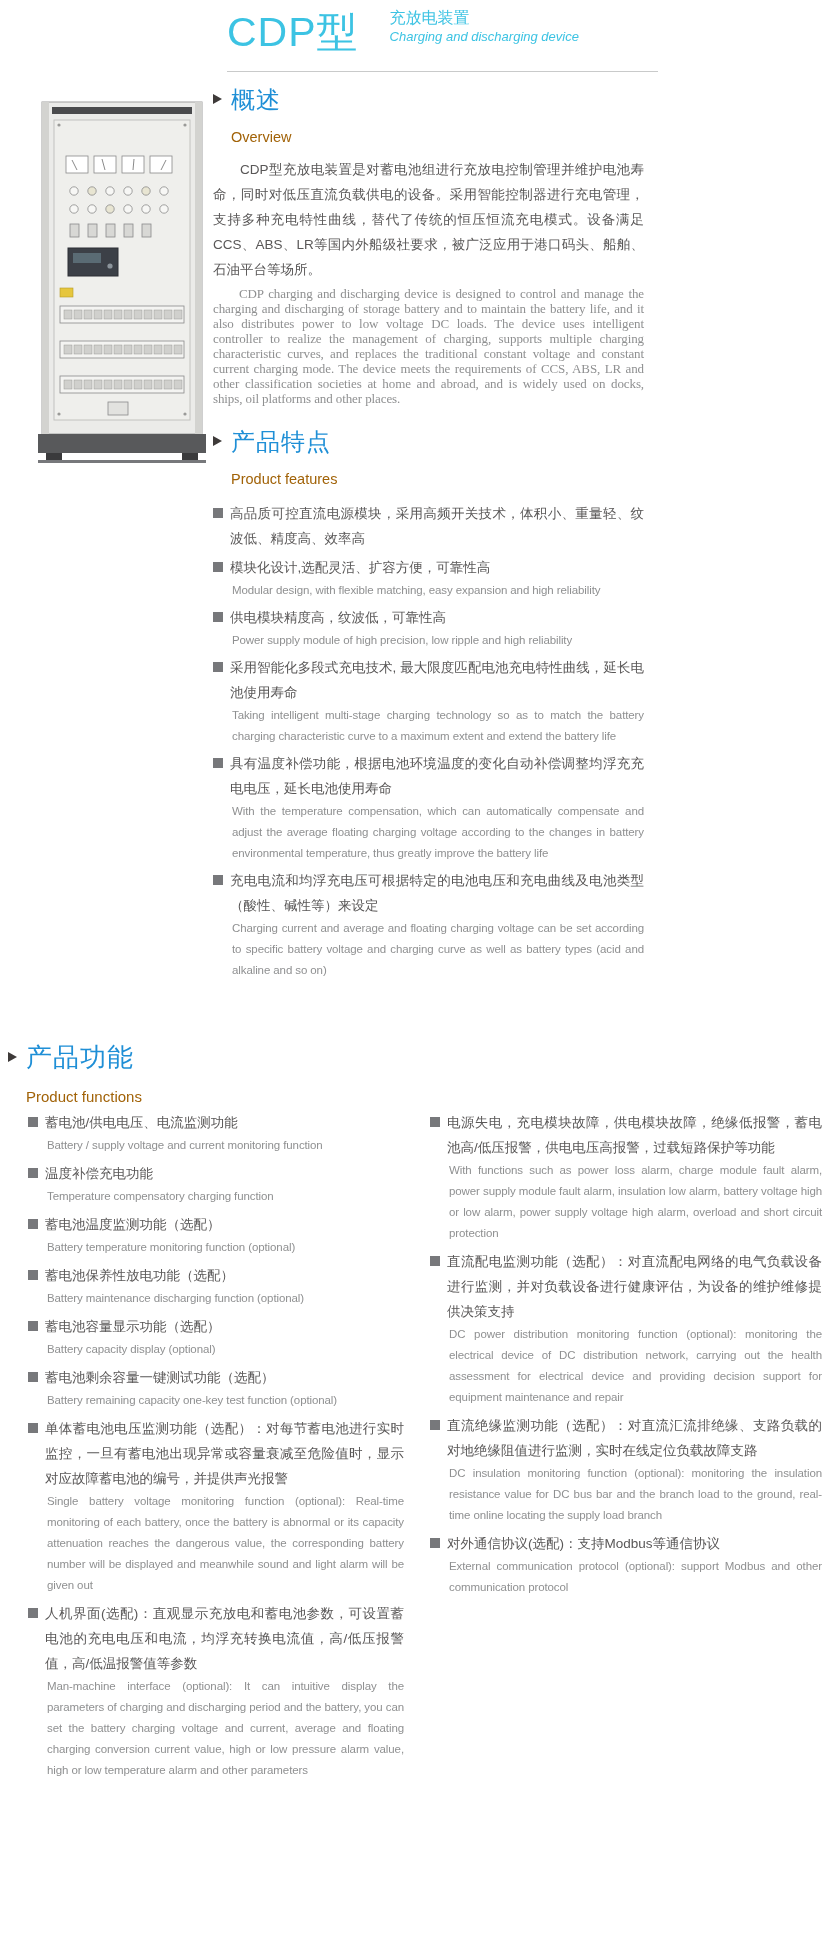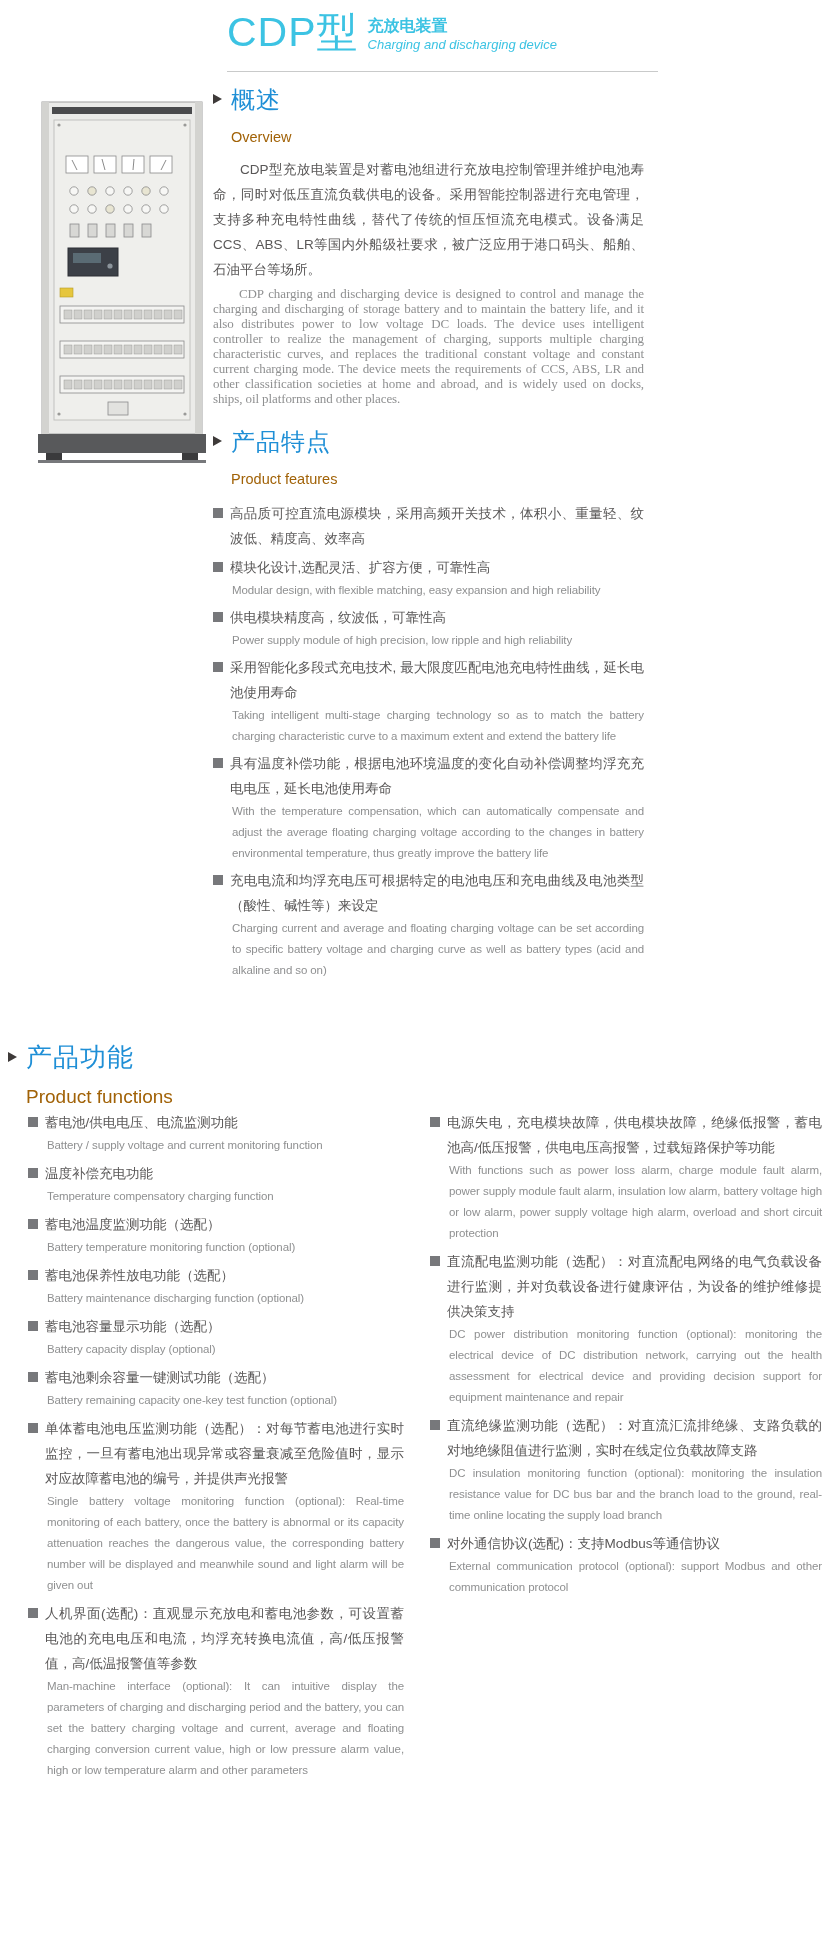--- a/index.html
+++ b/index.html
@@ -13,30 +13,31 @@
     overflow: hidden;
     font-family: "Liberation Sans", "DejaVu Sans", sans-serif;
     color: #595757;
   }
   
   .header {
     position: absolute;
     left: 227px; top: 8px;
     width: 431px;
     display: flex;
-    align-items: flex-end;
+    align-items: flex-start;
+    gap: 22px;
   }
   .model {
     font-size: 41px;
     line-height: 48px;
     color: #3cc3e3;
     letter-spacing: 1px;
   }
   .subtitle { margin-left: 9px; padding-bottom: 3px; }
-  .subtitle-zh { font-size: 16px; font-weight: bold; color: #3cc3e3; line-height: 20px; }
+  .subtitle-zh { font-size: 16px; font-weight: normal; color: #3cc3e3; line-height: 20px; }
   .subtitle-en { font-size: 13px; color: #3cc3e3; line-height: 17px; font-style: italic; }
   .divider {
     position: absolute;
     left: 227px; top: 71px;
     width: 431px; height: 1px;
     background: #c9caca;
   }
   
   .cabinet {
     position: absolute;
@@ -55,21 +56,21 @@
     left: 0; top: 8px;
     width: 0; height: 0;
     border-left: 9px solid #3e3a39;
     border-top: 5.5px solid transparent;
     border-bottom: 5.5px solid transparent;
   }
   .sec-title { font-size: 24px; line-height: 28px; color: #1f8fd6; letter-spacing: 1px; }
   .sec-sub { font-size: 14.5px; line-height: 19px; color: #a16207; margin-top: 14px; }
   .big .arrow-icon { top: 10px; }
   .big .sec-title { font-size: 26px; line-height: 31px; }
-  .big .sec-sub { font-size: 19px; }
+  .big .sec-sub { font-size: 15px; }
 
   .para-zh {
     margin-top: 10px;
     font-size: 13.5px;
     line-height: 25px;
     color: #595757;
     text-align: justify;
     text-indent: 2em;
   }
   .para-en {

